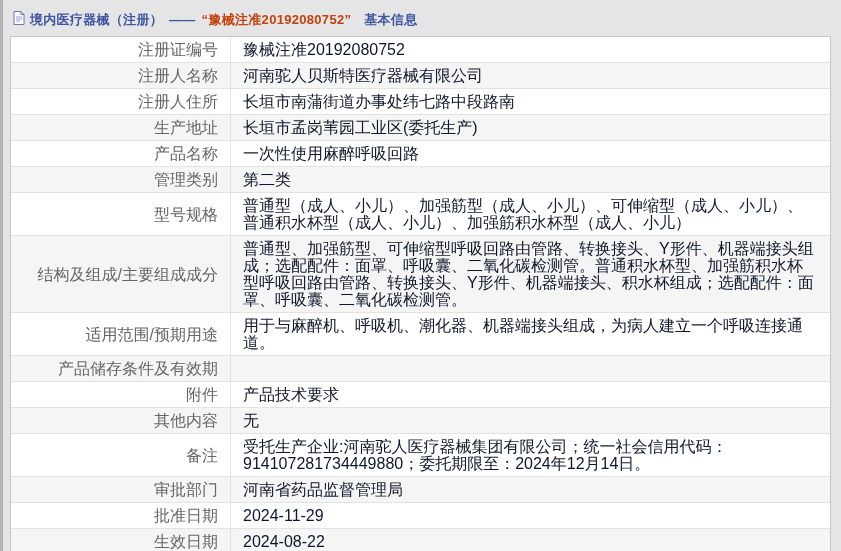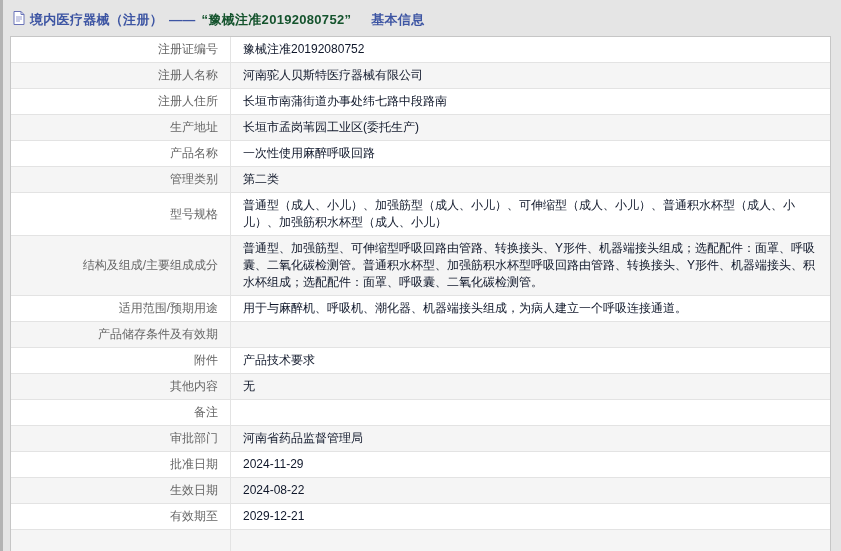--- a/index.html
+++ b/index.html
@@ -7,31 +7,31 @@
     width:841px;height:551px;
     background:#e5e5e5;
     font-family:"Liberation Sans","DejaVu Sans",sans-serif;
     overflow:hidden;position:relative;
   }
   .edge-strip{position:absolute;left:0;top:0;width:3px;height:551px;background:#b3b3b3;}
   .header{padding:9px 10px 8px 13px;height:15px;}
   .title{font-size:13px;font-weight:bold;color:#3d55a3;letter-spacing:.3px;}
   .title .piece{vertical-align:middle;}
   .title .dash{margin:0 6px;}
-  .title .num{color:#14532d;margin-right:20px;}
+  .title .num{color:#c2410c;margin-right:13px;}
   .doc-icon{display:inline-block;vertical-align:-2px;margin-right:5px;}
   .info-table{
     margin-left:10px;margin-top:4px;
     width:819px;background:#ffffff;
     border:1px solid #c6c6c6;
   }
   .row{display:flex;border-bottom:1px solid #e3e3e3;min-height:25px;background:#ffffff;}
   .row:last-child{border-bottom:none;}
   .row.alt{background:#f5f5f5;}
-  .cell{font-size:12px;line-height:17px;display:flex;align-items:center;box-sizing:border-box;padding:4px 12px;}
+  .cell{font-size:16px;line-height:17px;display:flex;align-items:center;box-sizing:border-box;padding:4px 12px;}
   .cell.label{
     flex:0 0 220px;max-width:220px;
     justify-content:flex-end;text-align:right;
     color:#666;border-right:1px solid #e3e3e3;
   }
   .cell.value{flex:1;color:#0f172a;}
   .label-inner{display:inline-flex;align-items:center;}
 </style>
 </head>
 <body>
@@ -168,20 +168,23 @@
       <div class="cell value">
         <span>无</span>
       </div>
     </div>
     <div class="row">
       <div class="cell label">
         <span class="label-inner">
           <span>备注</span>
         </span>
       </div>
+      <div class="cell value">
+        <span>受托生产企业:河南驼人医疗器械集团有限公司；统一社会信用代码：914107281734449880；委托期限至：2024年12月14日。</span>
+      </div>
     </div>
     <div class="row alt">
       <div class="cell label">
         <span class="label-inner">
           <span>审批部门</span>
         </span>
       </div>
       <div class="cell value">
         <span>河南省药品监督管理局</span>
       </div>

